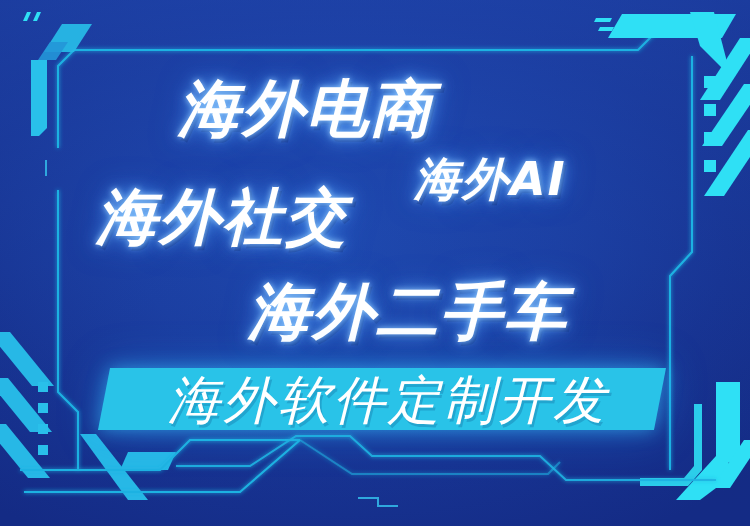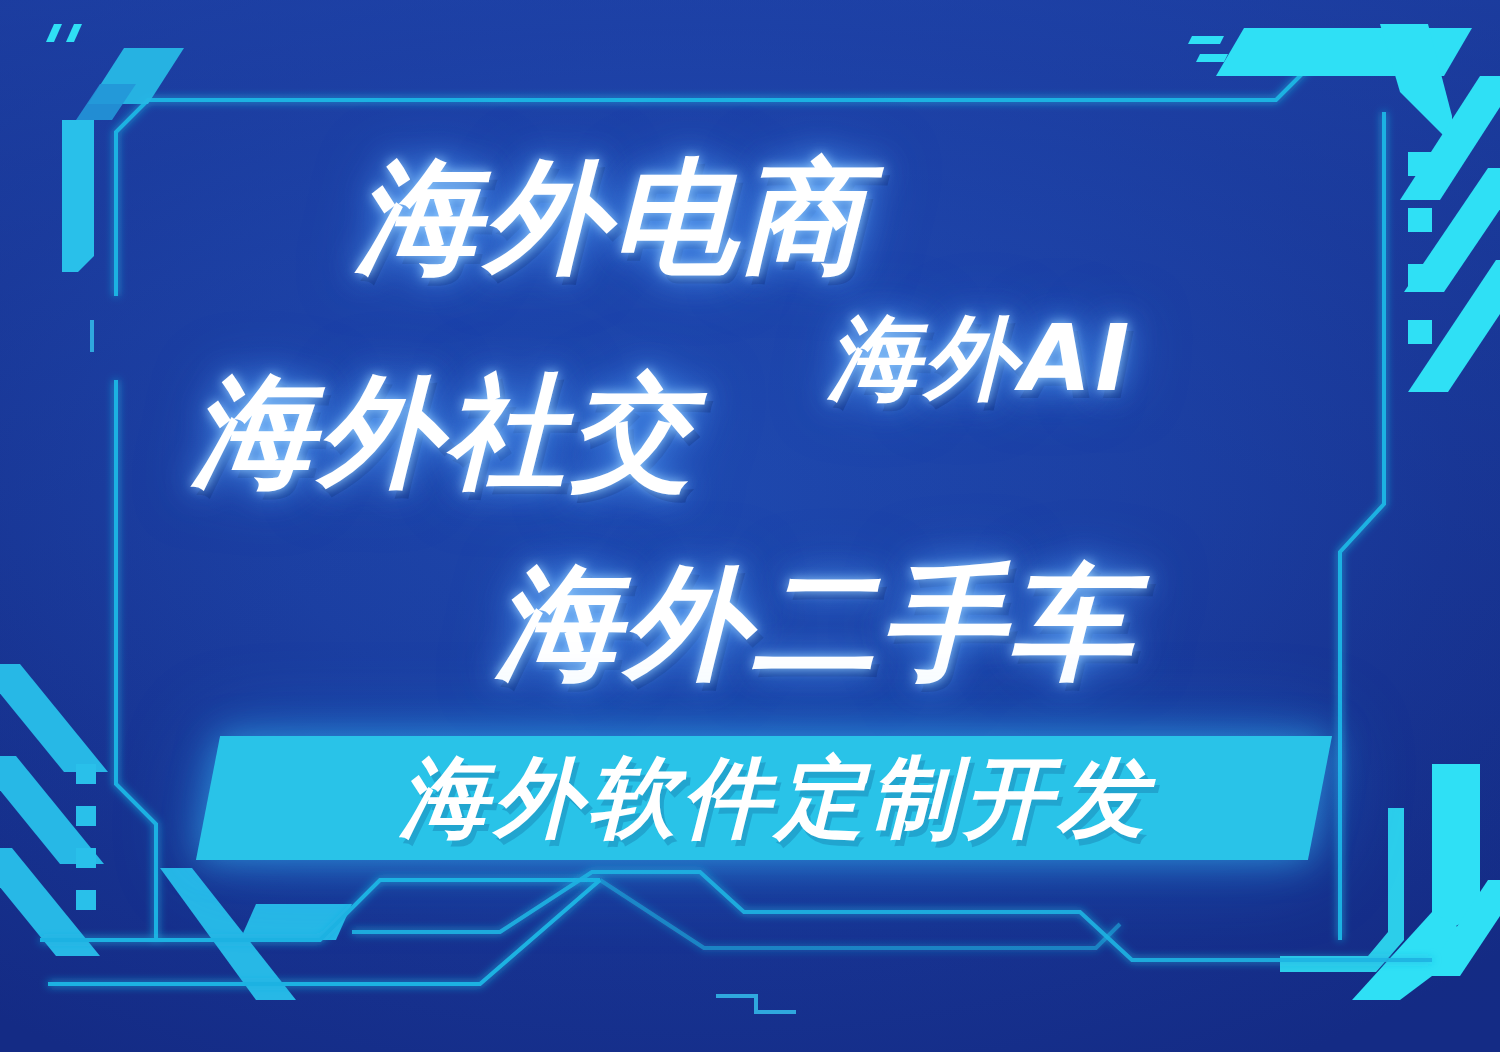--- a/index.html
+++ b/index.html
@@ -66,22 +66,22 @@
   #banner-label {
     position: absolute;
     left: 128px;
     top: 377px;
     width: 520px;
     height: 46px;
     display: flex;
     align-items: center;
     justify-content: center;
     white-space: nowrap;
-    font-size: 44px;
-    font-weight: 700;
+    font-size: 52px;
+    font-weight: 400;
     font-style: italic;
     letter-spacing: 3px;
     color: #ffffff;
     line-height: 1;
     text-shadow: 2px 3px 0 rgba(20,110,160,0.35);
     font-family: "DejaVu Sans", "Liberation Sans", sans-serif;
   }
 </style>
 </head>
 <body>

